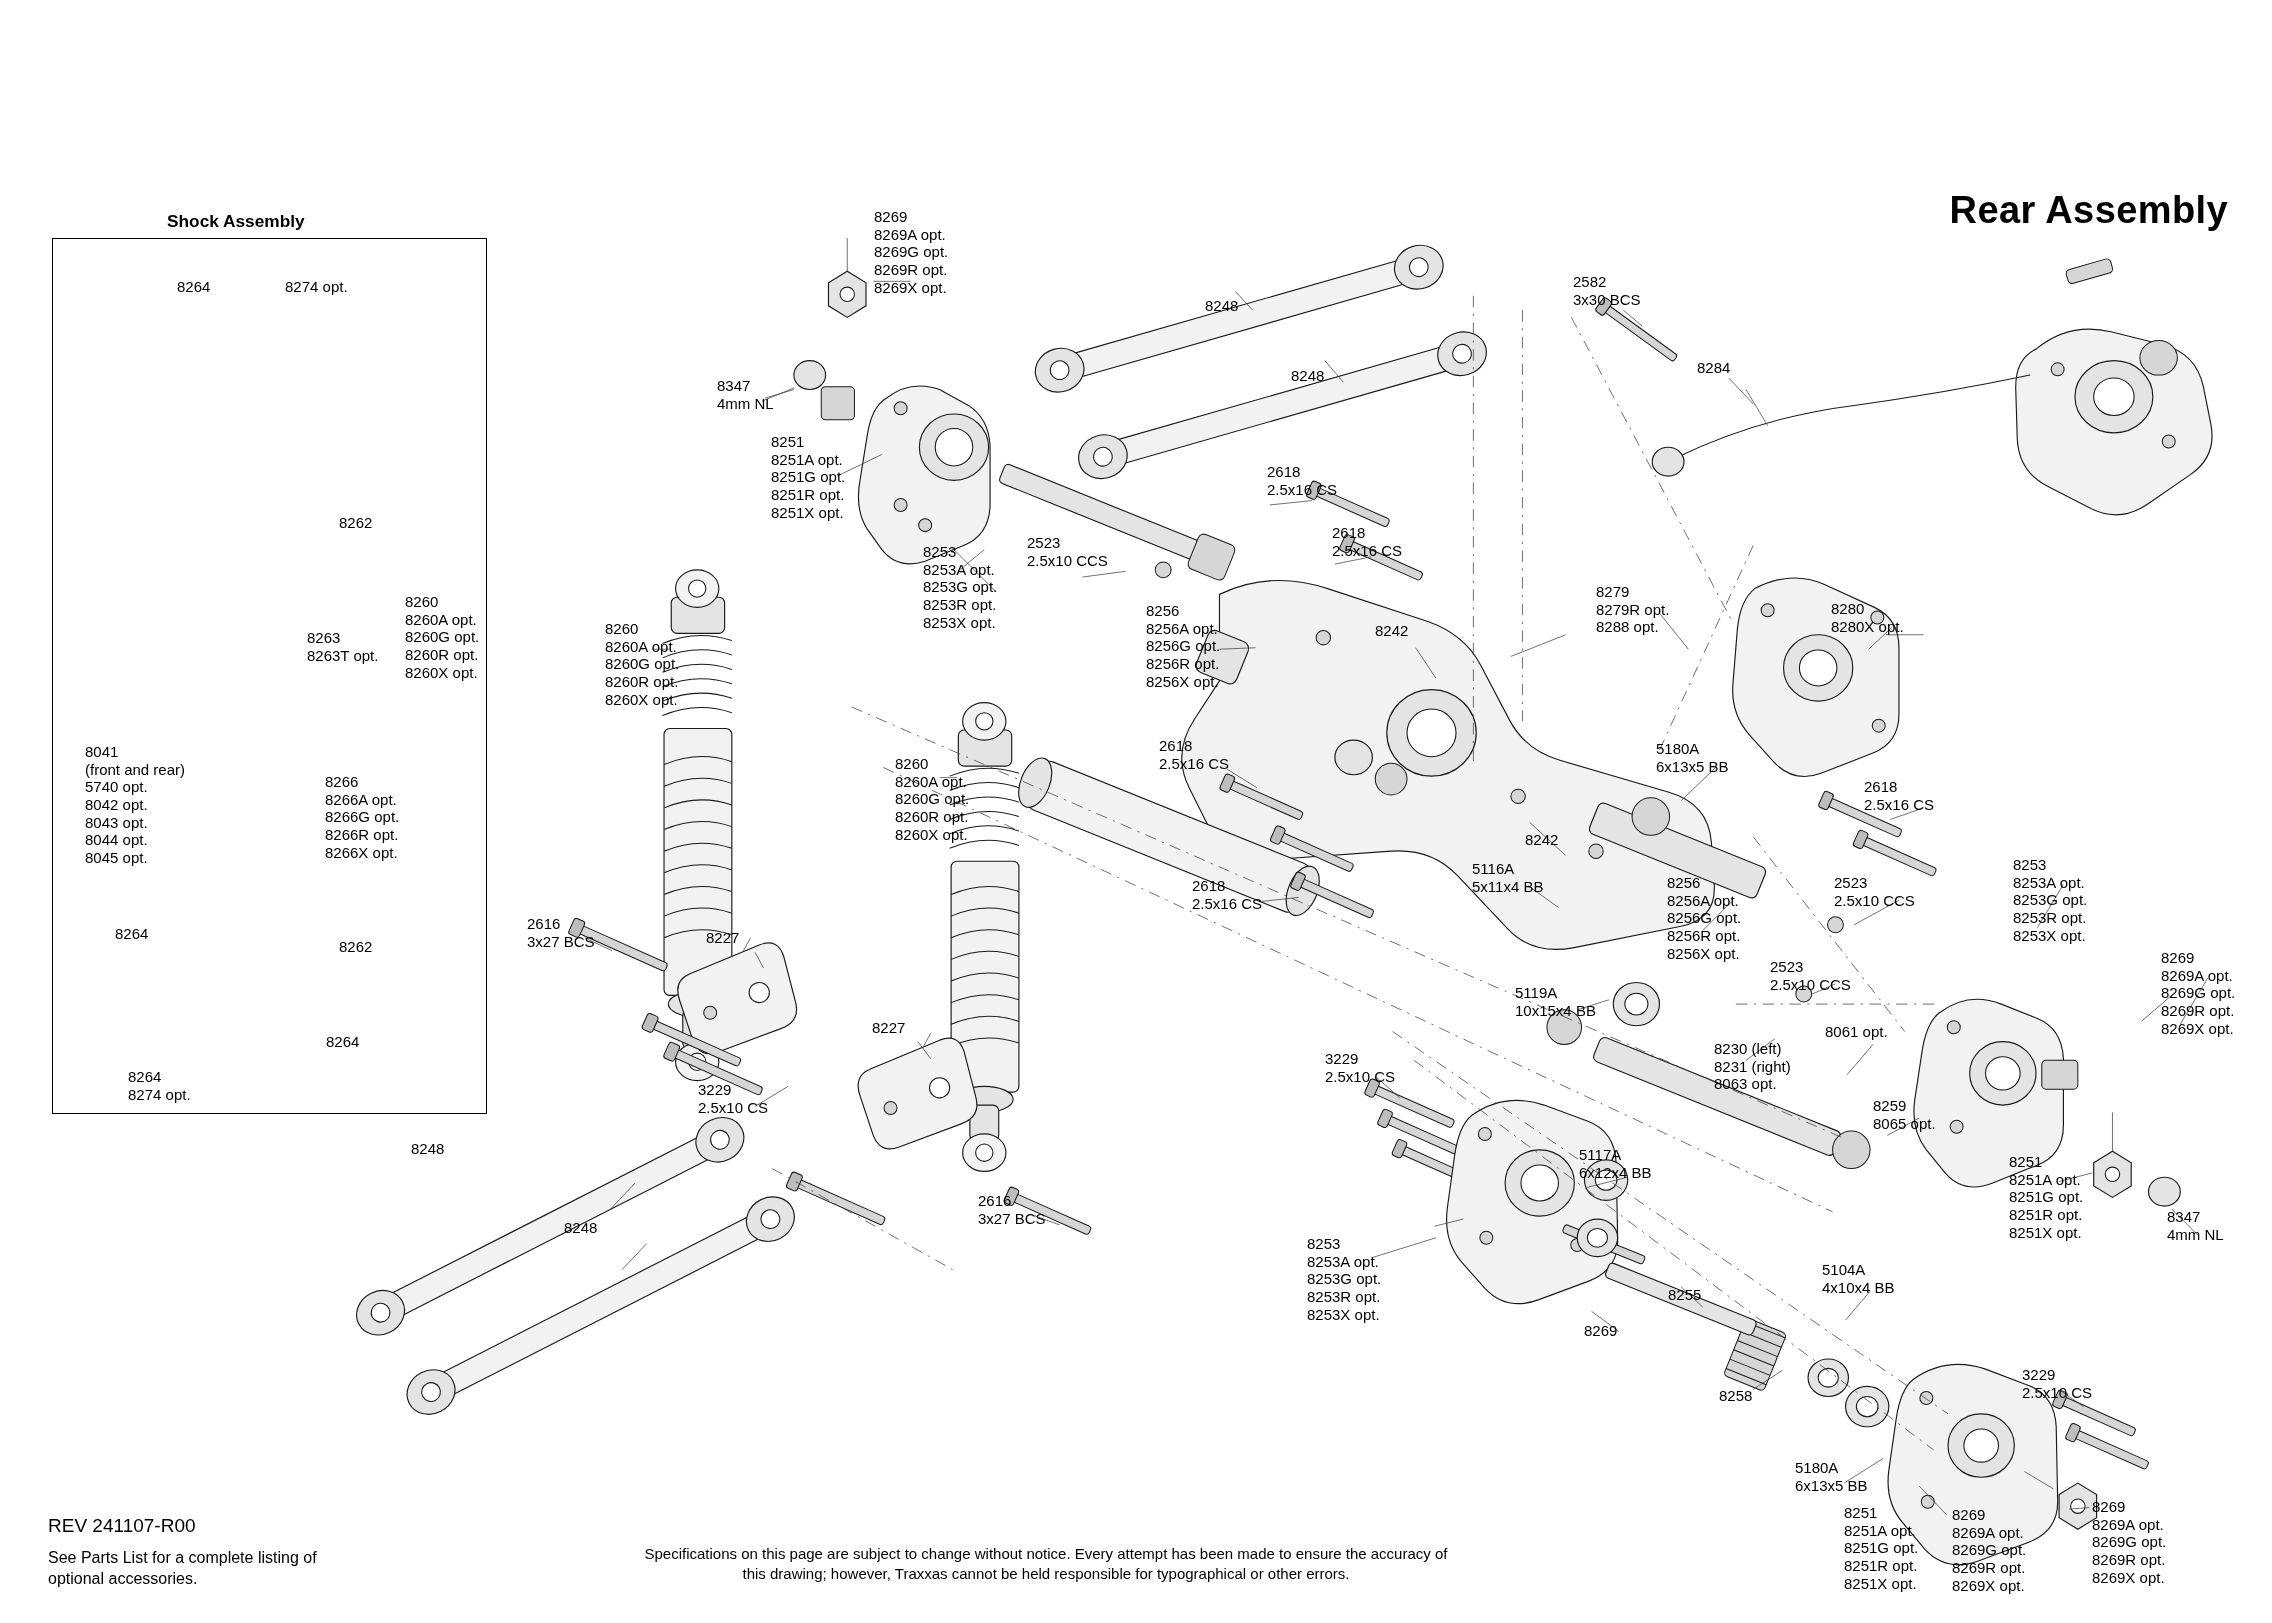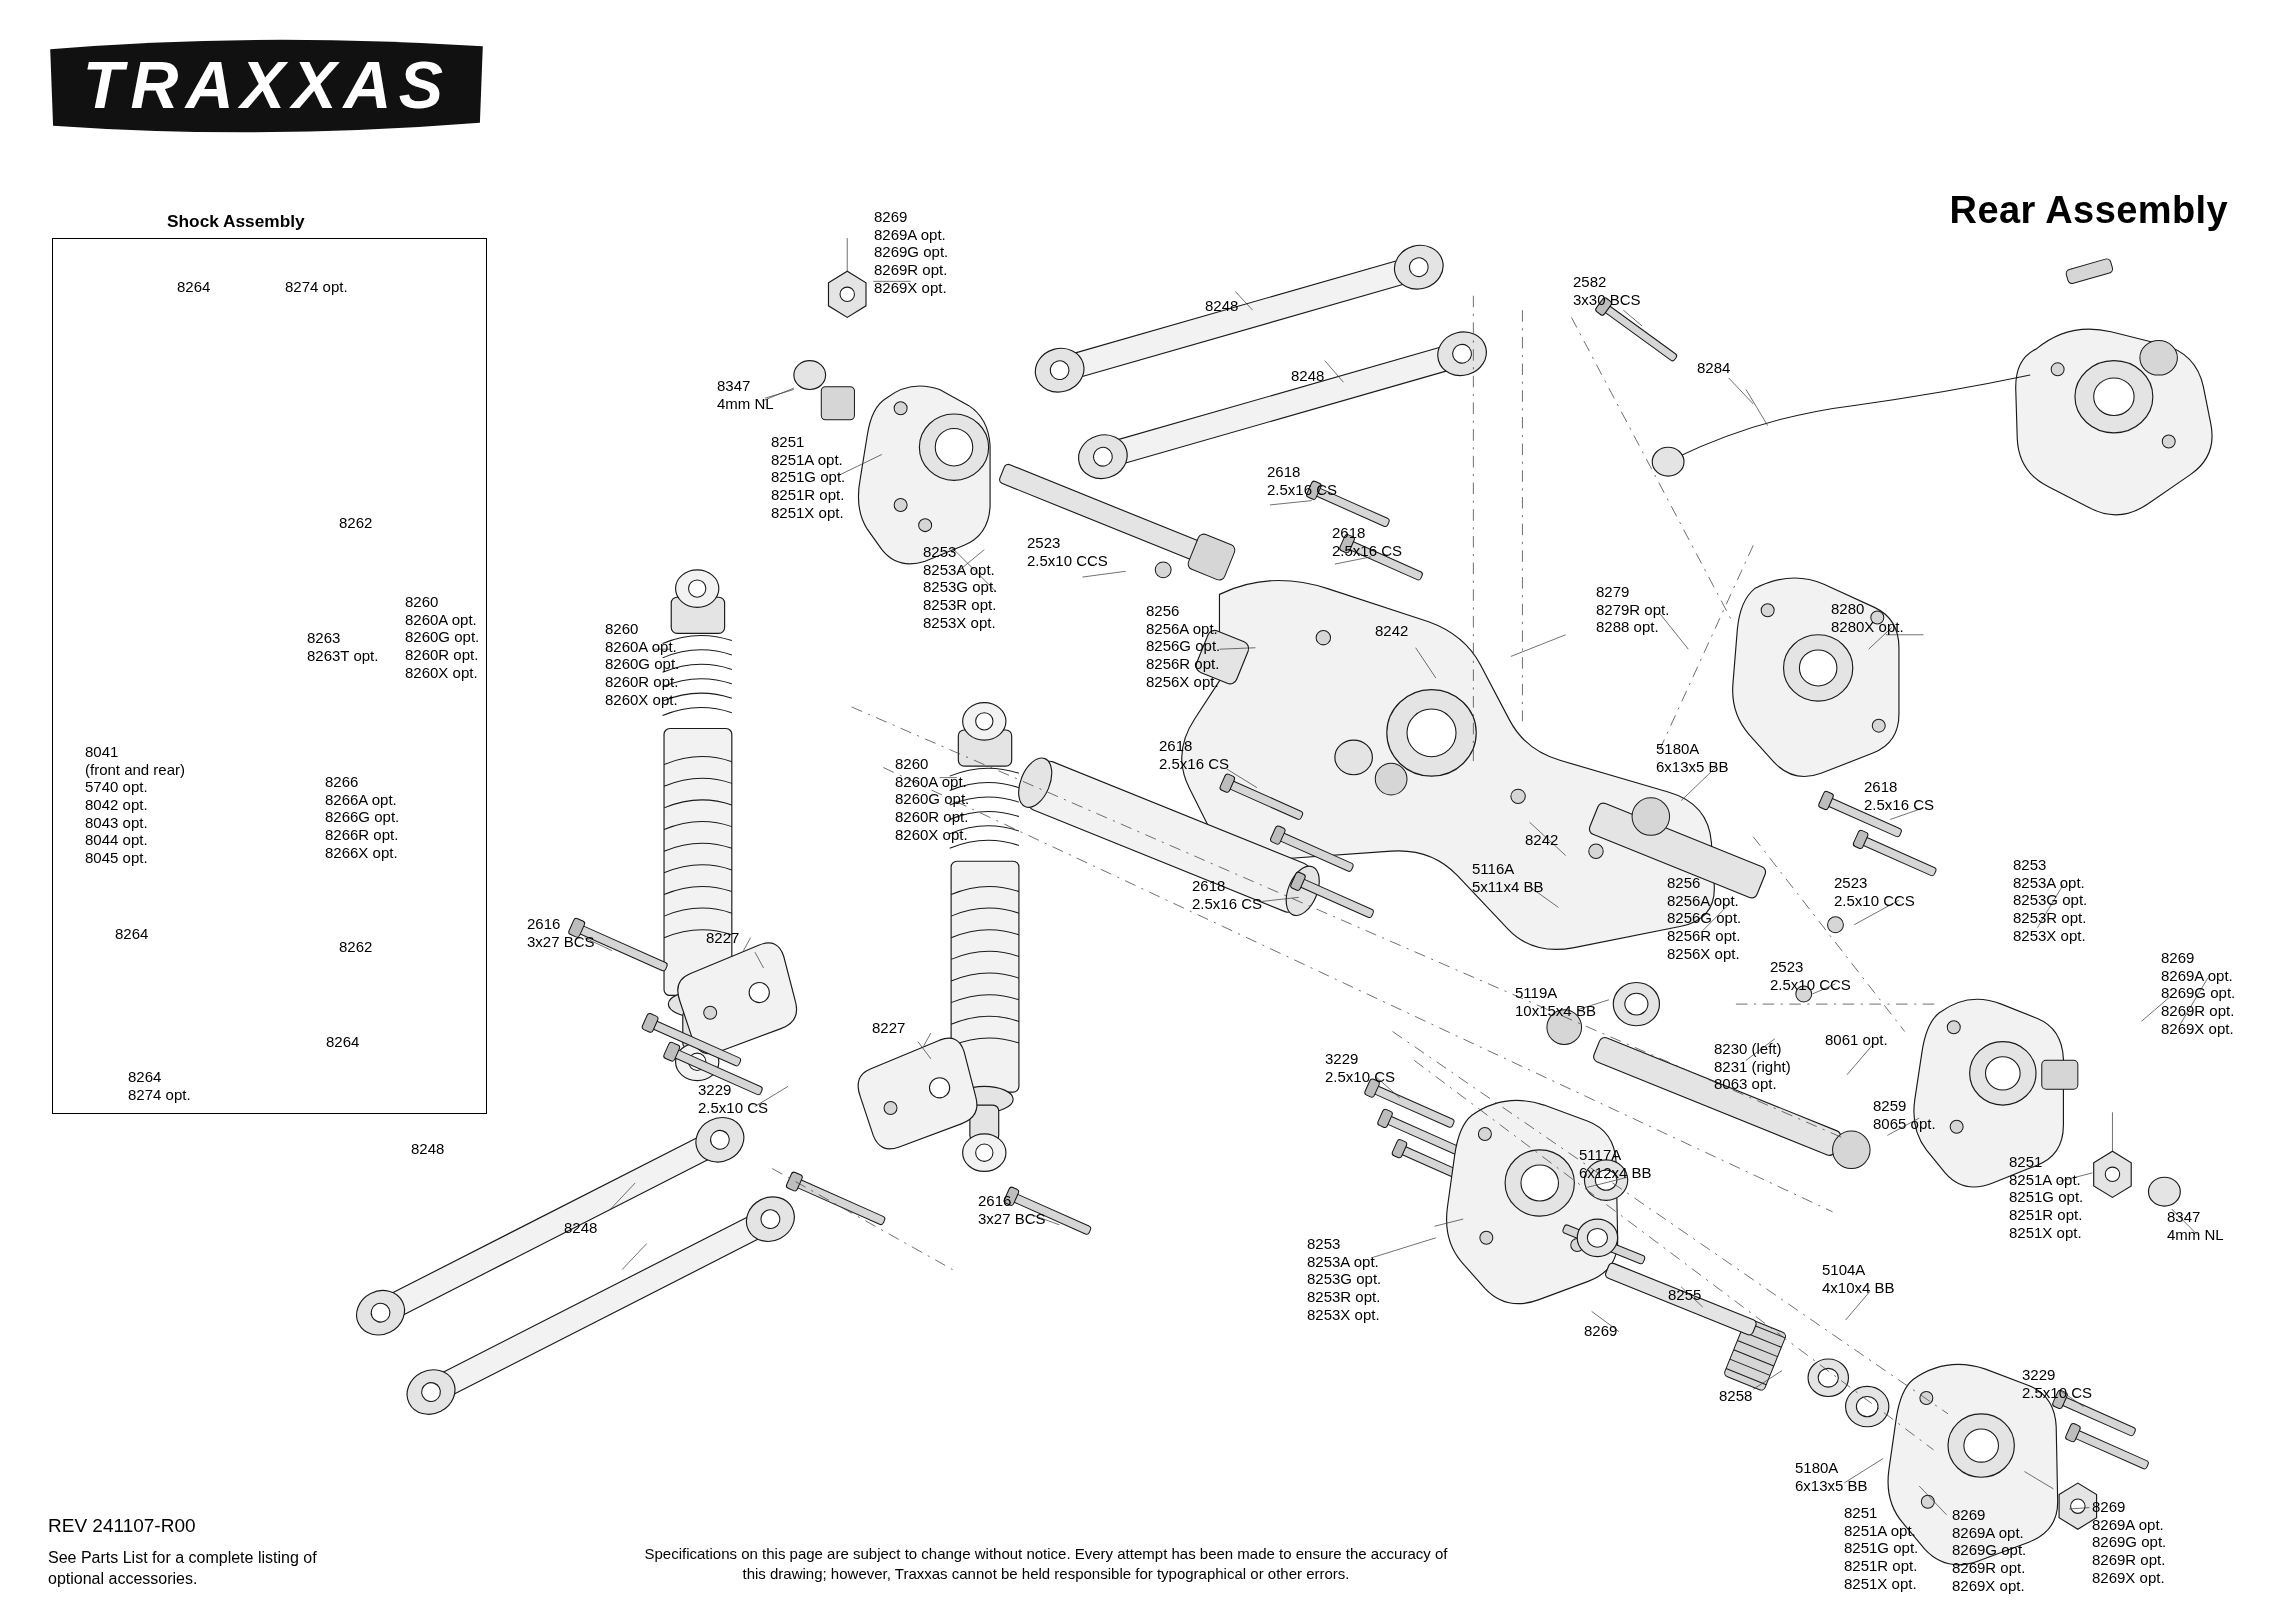--- a/index.html
+++ b/index.html
@@ -604,26 +604,20 @@
       <line class="ln-thin" x1="2360" y1="1812" x2="2330" y2="1784"></line>
       <line class="ln-thin" x1="2592" y1="1790" x2="2558" y2="1830"></line>
       <line class="ln-thin" x1="2430" y1="1926" x2="2470" y2="1900"></line>
       <line class="ln-thin" x1="2856" y1="1928" x2="2888" y2="1950"></line>
       <line class="ln-thin" x1="2556" y1="2056" x2="2610" y2="2022"></line>
       <line class="ln-thin" x1="2698" y1="2100" x2="2660" y2="2060"></line>
       <line class="ln-thin" x1="2896" y1="2090" x2="2868" y2="2092"></line>
     </g>
   </svg>
 
-  <div id="traxxas-logo">
-    <svg viewBox="0 0 620 145" width="447" height="105" aria-hidden="true">
-      <path d="M10 18 Q300 -6 610 14 L606 120 Q300 144 14 124 Z" fill="#111"></path>
-      <text x="310" y="100" text-anchor="middle" font-family="Liberation Sans, sans-serif" font-size="92" font-weight="bold" font-style="italic" letter-spacing="10" fill="#fff">TRAXXAS</text>
-    </svg>
-  </div>
 
 
   <div id="page-title">Rear Assembly</div>
 
   <div id="shock-box"></div>
   <div id="shock-box-title">Shock Assembly</div>
 
   <div id="callout-layer">
       <div class="callout" style="left: 177px; top: 278px;">8264</div>
       <div class="callout" style="left: 285px; top: 278px;">8274 opt.</div>
@@ -733,21 +727,21 @@
 8269R opt.
 8269X opt.</div>
       <div class="callout" style="left: 527px; top: 915px;">2616
 3x27 BCS</div>
       <div class="callout" style="left: 706px; top: 929px;">8227</div>
       <div class="callout" style="left: 1515px; top: 984px;">5119A
 10x15x4 BB</div>
       <div class="callout" style="left: 1714px; top: 1040px;">8230 (left)
 8231 (right)
 8063 opt.</div>
-      <div class="callout" style="left: 1825px; top: 1023px; margin-top: 8px;">8061 opt.</div>
+      <div class="callout" style="left: 1825px; top: 1023px;">8061 opt.</div>
       <div class="callout" style="left: 698px; top: 1081px;">3229
 2.5x10 CS</div>
       <div class="callout" style="left: 872px; top: 1019px;">8227</div>
       <div class="callout" style="left: 1873px; top: 1097px;">8259
 8065 opt.</div>
       <div class="callout" style="left: 1325px; top: 1050px;">3229
 2.5x10 CS</div>
       <div class="callout" style="left: 2009px; top: 1153px;">8251
 8251A opt.
 8251G opt.

